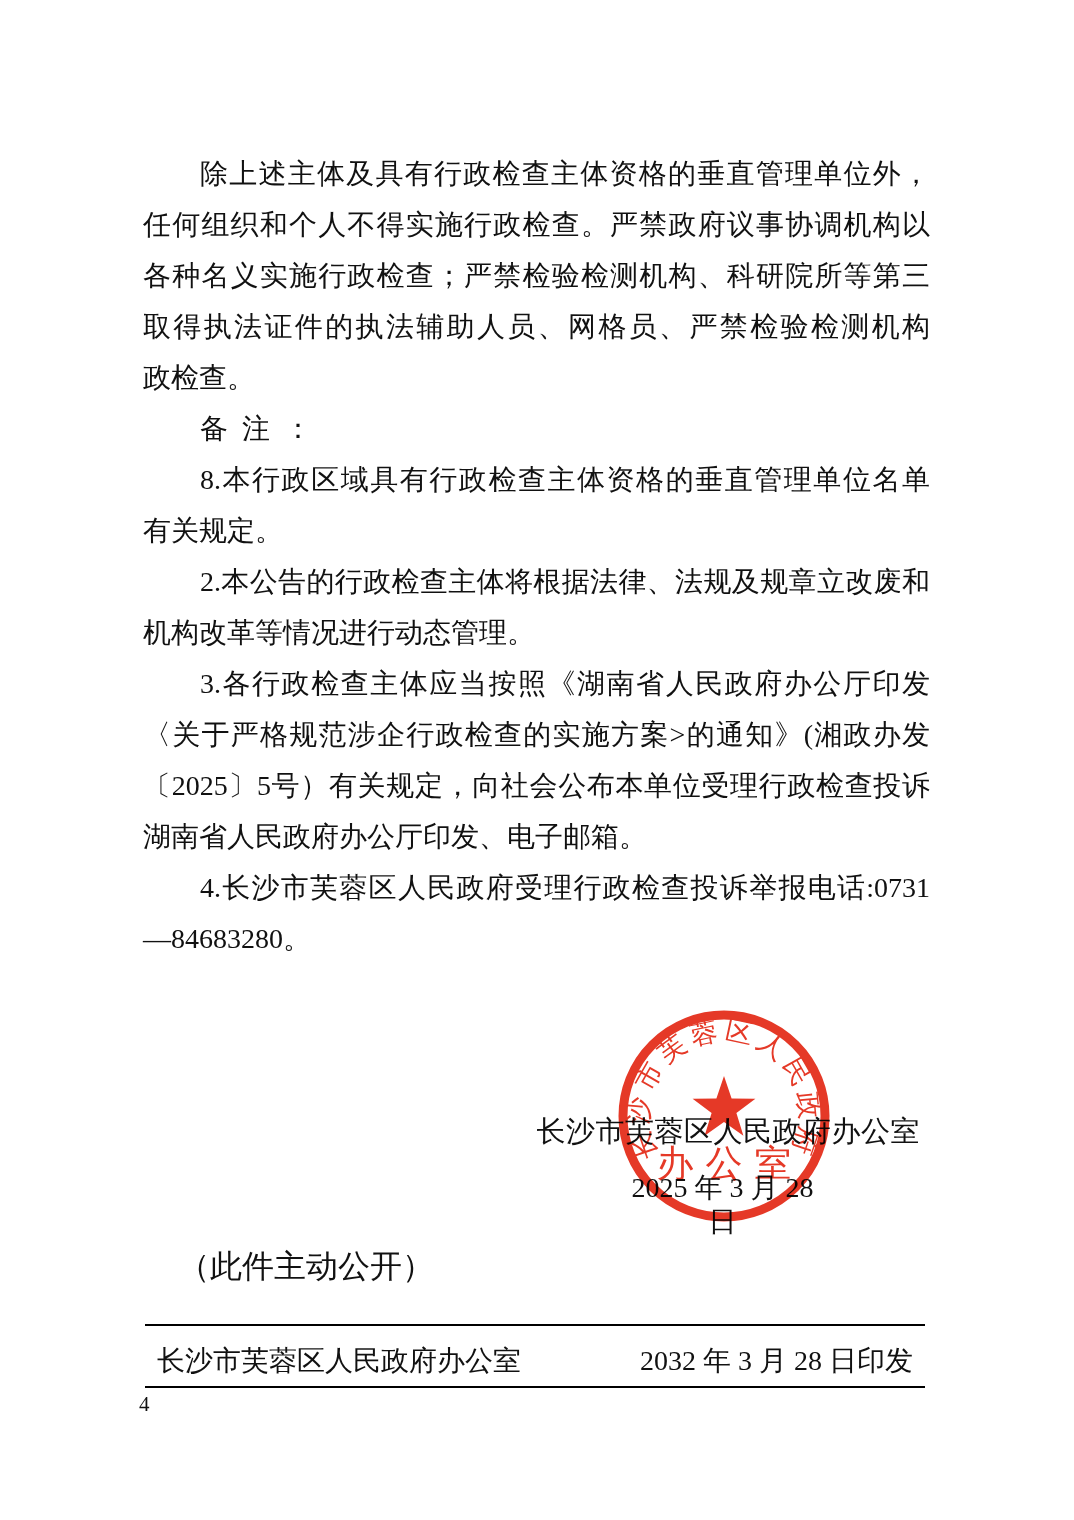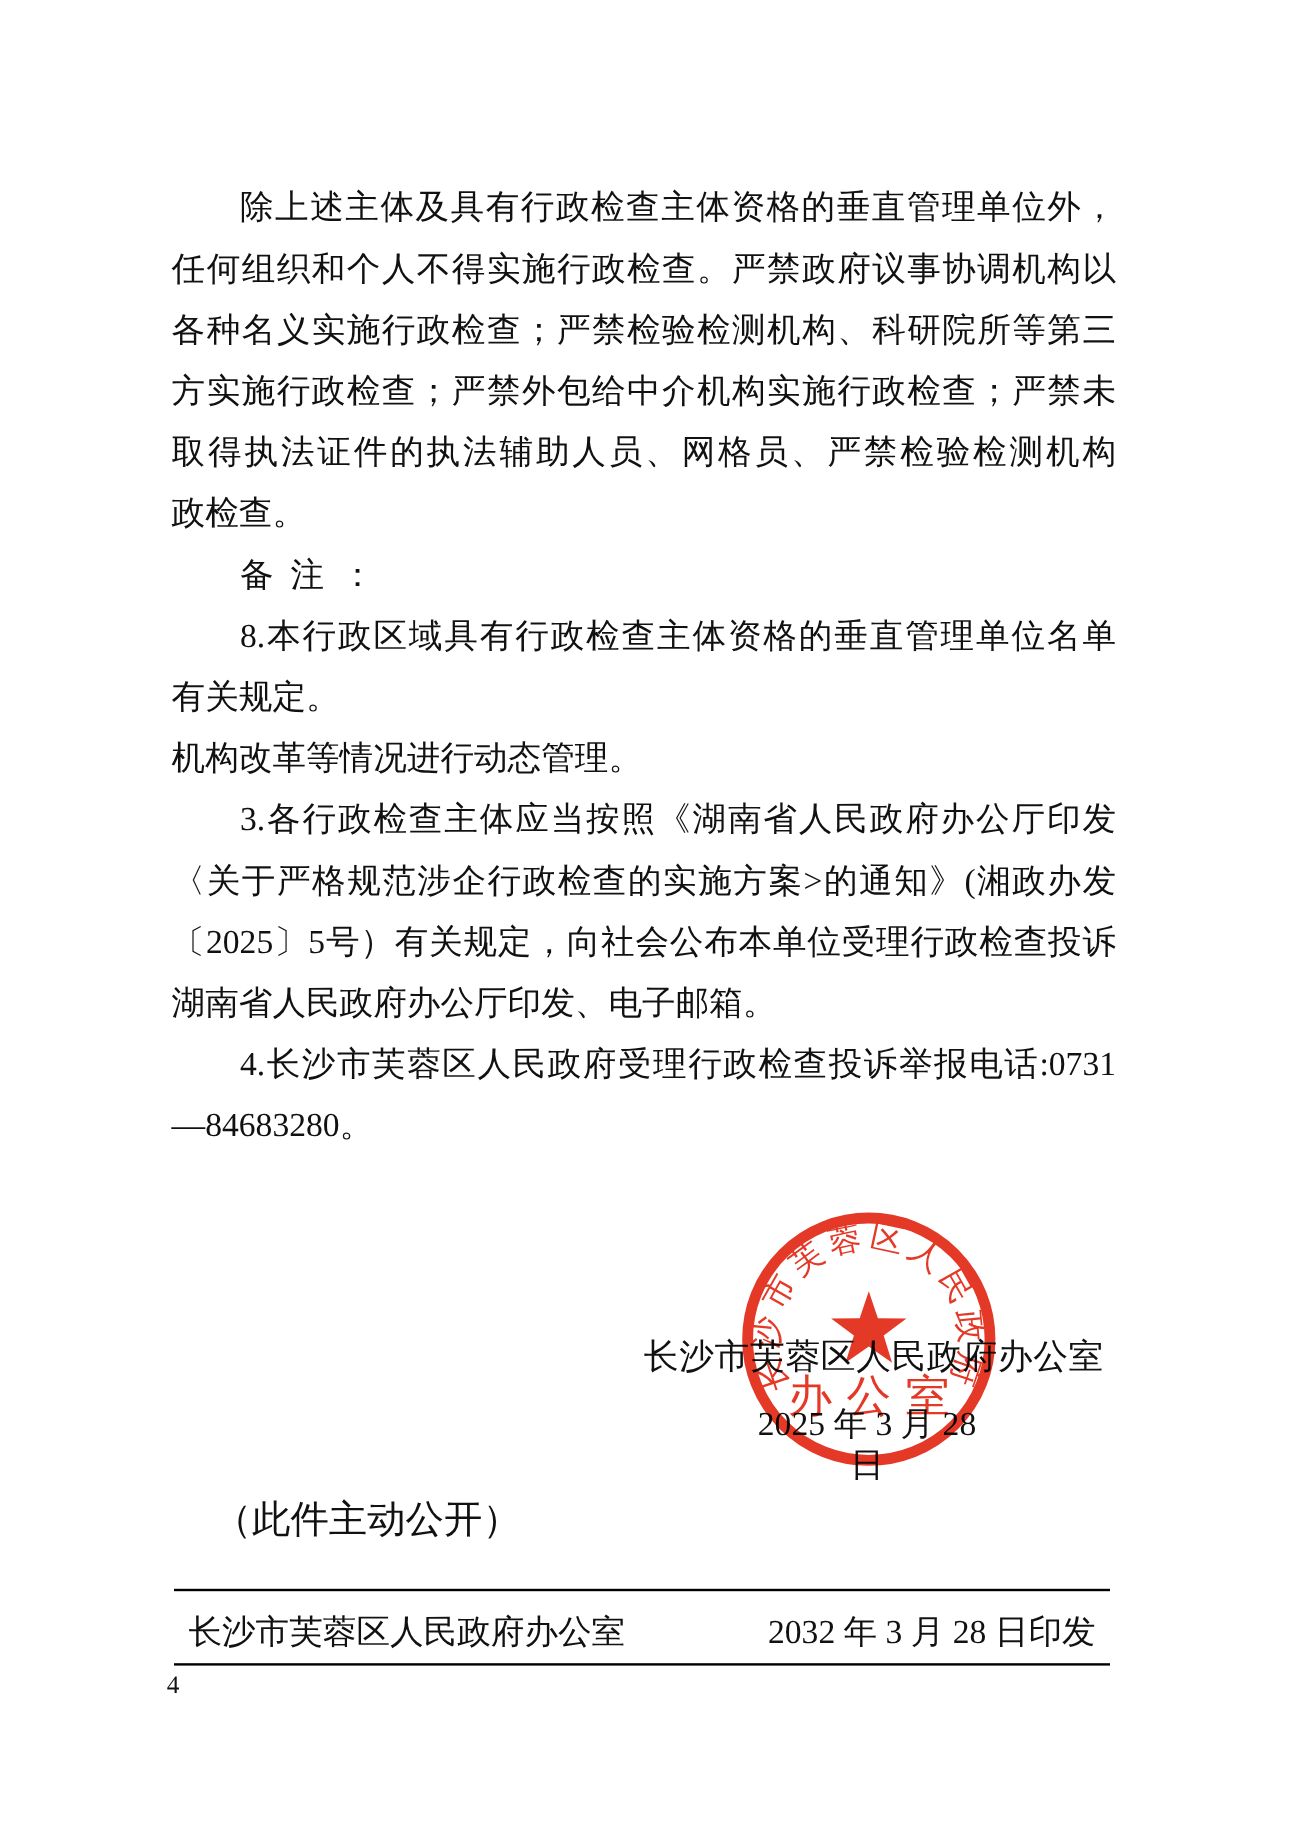--- a/index.html
+++ b/index.html
@@ -96,26 +96,26 @@
 </style>
 </head>
 <body>
 
 <div class="page">
 
   <div class="doc-body">
     <div class="line ind">除上述主体及具有行政检查主体资格的垂直管理单位外，</div>
     <div class="line">任何组织和个人不得实施行政检查。严禁政府议事协调机构以</div>
     <div class="line">各种名义实施行政检查；严禁检验检测机构、科研院所等第三</div>
-    <div class="line">方实施行政检查；严禁外包给中介机构实施行政检查；严禁未</div>
     <div class="line">取得执法证件的执法辅助人员、网格员、严禁检验检测机构</div>
     <div class="line end">政检查。</div>
     <div class="line ind end">备 注 ：</div>
     <div class="line ind">8.本行政区域具有行政检查主体资格的垂直管理单位名单</div>
     <div class="line end">有关规定。</div>
+    <div class="line ind">2.本公告的行政检查主体将根据法律、法规及规章立改废和</div>
     <div class="line end">机构改革等情况进行动态管理。</div>
     <div class="line ind">3.各行政检查主体应当按照《湖南省人民政府办公厅印发</div>
     <div class="line">〈关于严格规范涉企行政检查的实施方案&gt;的通知》(湘政办发</div>
     <div class="line">〔2025〕5号）有关规定，向社会公布本单位受理行政检查投诉</div>
     <div class="line end">湖南省人民政府办公厅印发、电子邮箱。</div>
     <div class="line ind">4.长沙市芙蓉区人民政府受理行政检查投诉举报电话:0731</div>
     <div class="line end">—84683280。</div>
   </div>
 
   <div class="sig-office">长沙市芙蓉区人民政府办公室</div>

